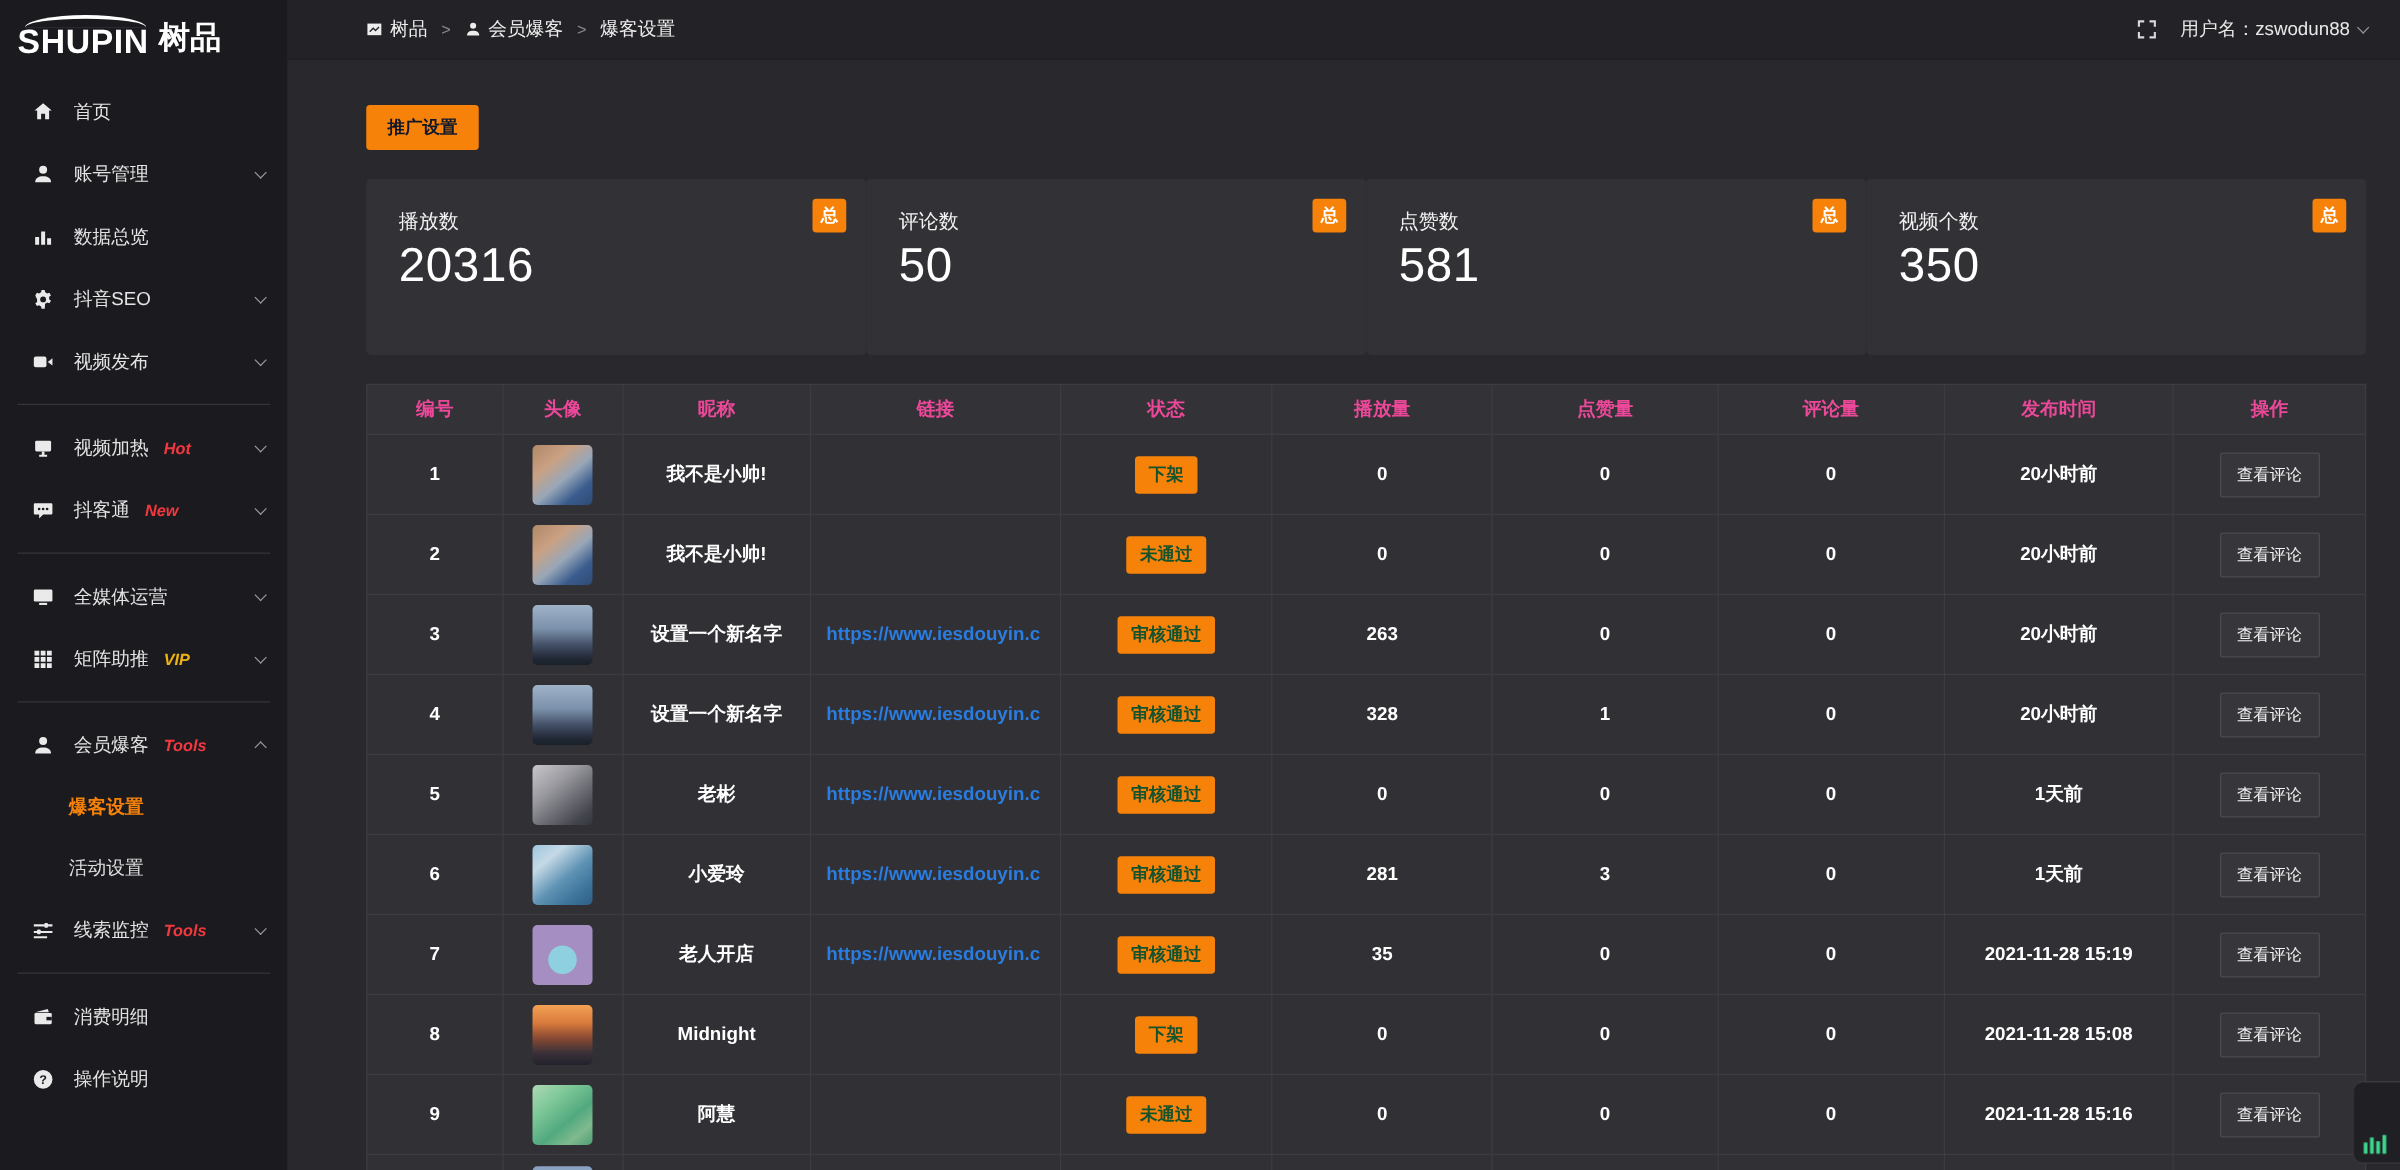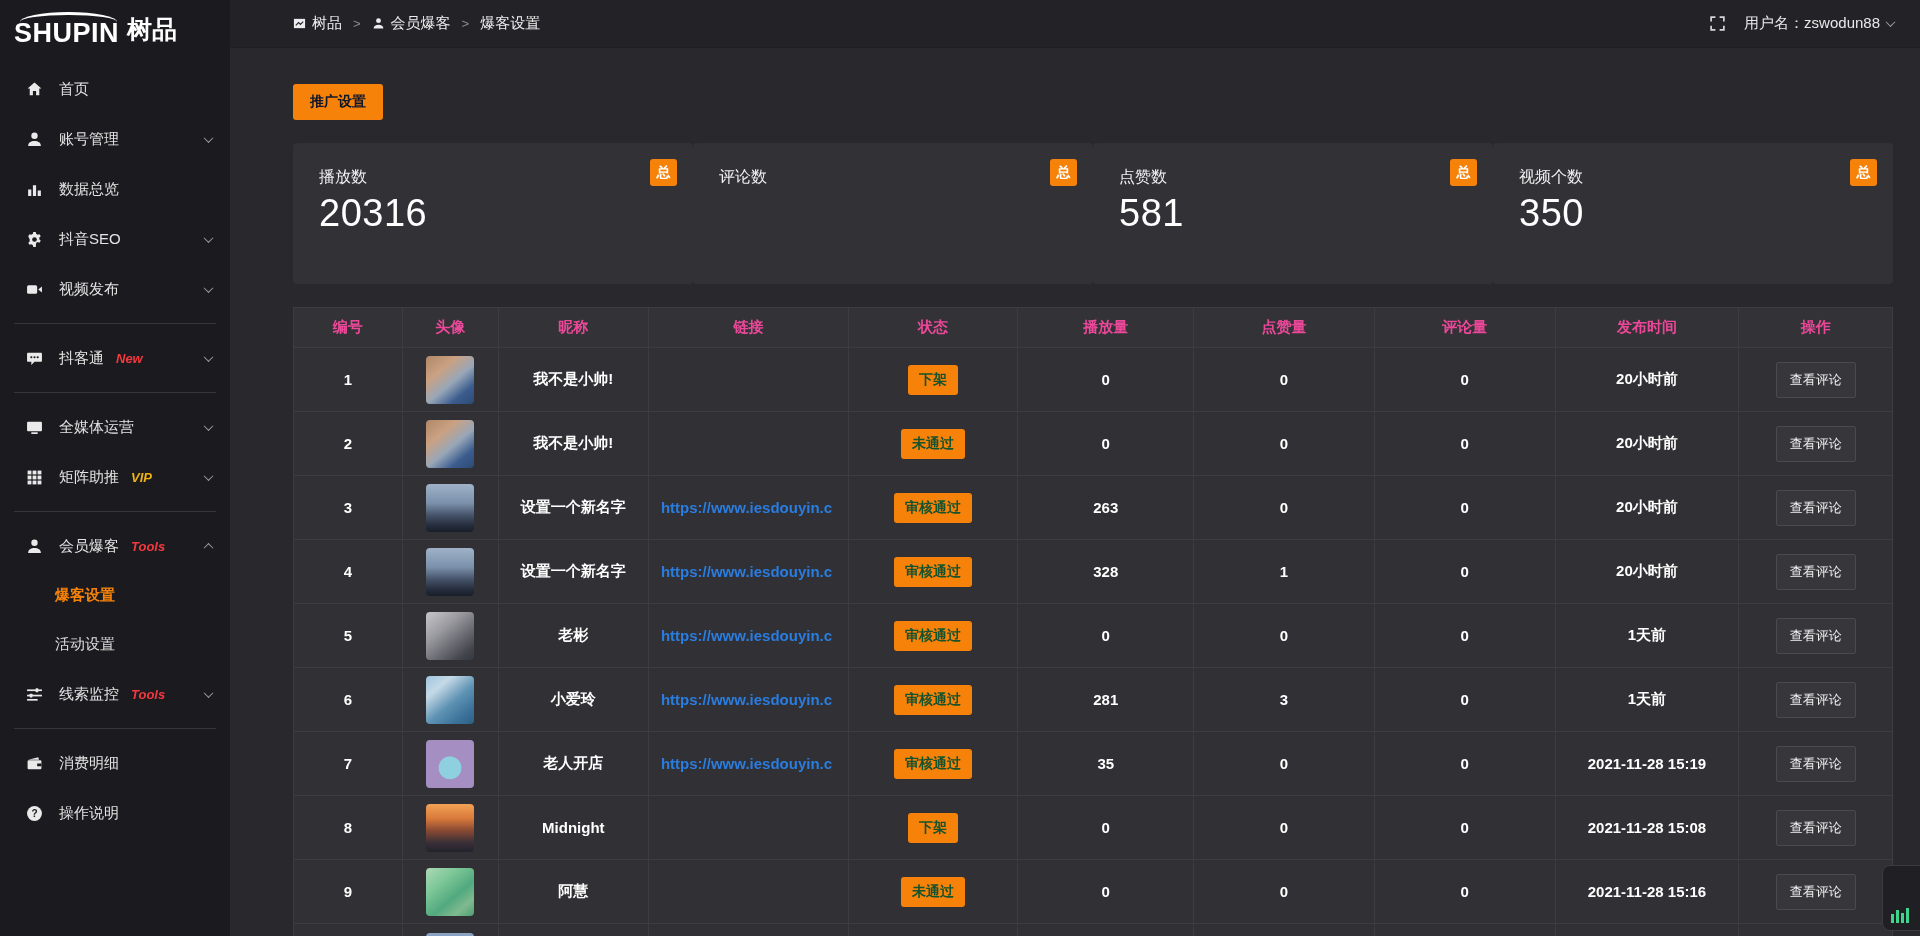--- a/index.html
+++ b/index.html
@@ -138,20 +138,31 @@
               <path fill="currentColor" d="m11.5 8 3.5-2.8v5.6z"></path>
             </svg>
           </span>
           <span class="mi-label">视频发布</span>
           <span class="chev down"></span>
         </div>
         <div class="menu-divider"></div>
         <div class="menu-item">
           <span class="mi-icon">
             <svg viewBox="0 0 16 16" width="17" height="17">
+              <rect x="2" y="2.5" width="12" height="8" rx="1" fill="currentColor"></rect>
+              <path fill="currentColor" d="M7 10.5h2V13h2v1.5H5V13h2z"></path>
+            </svg>
+          </span>
+          <span class="mi-label">视频加热</span>
+          <span class="mi-tag" style="color:#f2383f">Hot</span>
+          <span class="chev down"></span>
+        </div>
+        <div class="menu-item">
+          <span class="mi-icon">
+            <svg viewBox="0 0 16 16" width="17" height="17">
               <path fill="currentColor" d="M2 2.5h12c.6 0 1 .4 1 1V10c0 .6-.4 1-1 1H8l-3 3v-3H2c-.6 0-1-.4-1-1V3.5c0-.6.4-1 1-1z"></path>
               <g fill="#1b1b1f">
                 <circle cx="5" cy="6.8" r="1"></circle>
                 <circle cx="8" cy="6.8" r="1"></circle>
                 <circle cx="11" cy="6.8" r="1"></circle>
               </g>
             </svg>
           </span>
           <span class="mi-label">抖客通</span>
           <span class="mi-tag" style="color:#f2383f">New</span>
@@ -286,20 +297,21 @@
     <div class="content">
       <button class="promo-btn">推广设置</button>
       <div class="stats" id="stats">
           <div class="stat-card">
             <div class="stat-label">播放数</div>
             <div class="stat-value">20316</div>
             <div class="stat-badge">总</div>
           </div>
           <div class="stat-card">
             <div class="stat-label">评论数</div>
+            <div class="stat-value">50</div>
             <div class="stat-badge">总</div>
           </div>
           <div class="stat-card">
             <div class="stat-label">点赞数</div>
             <div class="stat-value">581</div>
             <div class="stat-badge">总</div>
           </div>
           <div class="stat-card">
             <div class="stat-label">视频个数</div>
             <div class="stat-value">350</div>

